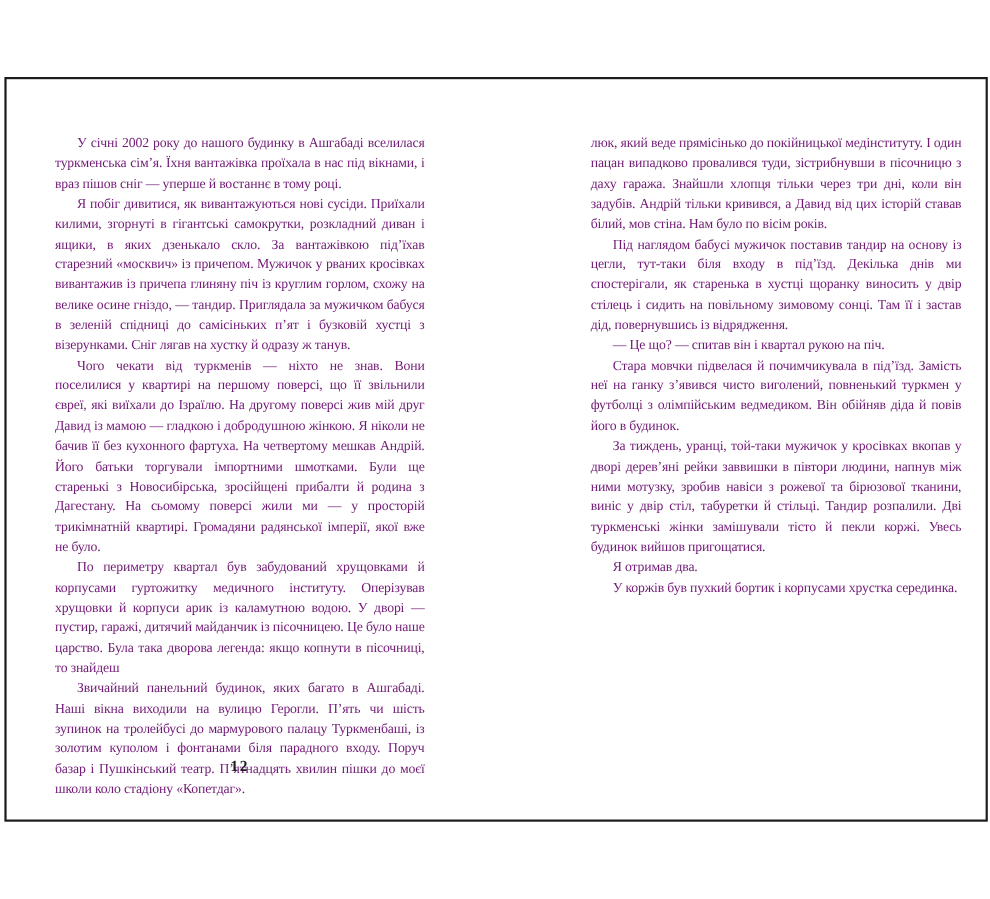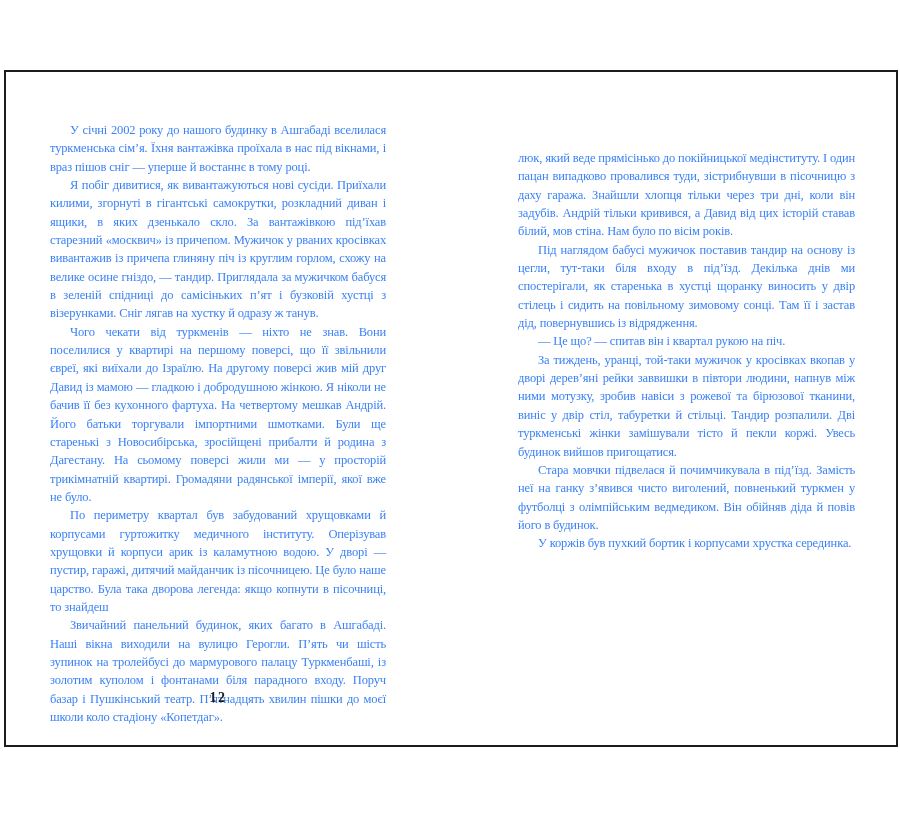--- a/index.html
+++ b/index.html
@@ -20,36 +20,35 @@
     top: 70px;
     width: 894px;
     height: 677px;
     border: 2px solid #1c1c1c;
     box-sizing: border-box;
     background: #ffffff;
   }
   .text-column {
     position: absolute;
     top: 121px;
-    color: #3b82f6;
+    color: #701a75;
     font-size: 12.5px;
     line-height: 18.35px;
     letter-spacing: -0.15px;
     text-align: justify;
     hyphens: auto;
     -webkit-hyphens: auto;
   }
   .text-column-left {
     left: 50px;
     width: 336px;
   }
   .text-column-right {
-    left: 518px;
+    left: 537px;
     width: 337px;
-    margin-top: 28px;
   }
   .para {
     margin: 0;
     text-indent: 20px;
   }
   .para.no-indent {
     text-indent: 0;
   }
   .page-number {
     position: absolute;
@@ -73,18 +72,19 @@
     <p class="para">Я побіг дивитися, як вивантажуються нові сусіди. Приїхали килими, згорнуті в гігантські самокрутки, розкладний диван і ящики, в яких дзенькало скло. За вантажівкою під’їхав старезний «москвич» із причепом. Мужичок у рваних кросівках вивантажив із причепа глиняну піч із круглим горлом, схожу на велике осине гніздо, — тандир. Приглядала за мужичком бабуся в зеленій спідниці до самісіньких п’ят і бузковій хустці з візерунками. Сніг лягав на хустку й одразу ж танув.</p>
     <p class="para">Чого чекати від туркменів — ніхто не знав. Вони поселилися у квартирі на першому поверсі, що її звільнили євреї, які виїхали до Ізраїлю. На другому поверсі жив мій друг Давид із мамою — гладкою і добродушною жінкою. Я ніколи не бачив її без кухонного фартуха. На четвертому мешкав Андрій. Його батьки торгували імпортними шмотками. Були ще старенькі з Новосибірська, зросійщені прибалти й родина з Дагестану. На сьомому поверсі жили ми — у просторій трикімнатній квартирі. Громадяни радянської імперії, якої вже не було.</p>
     <p class="para">По периметру квартал був забудований хрущовками й корпусами гуртожитку медичного інституту. Оперізував хрущовки й корпуси арик із каламутною водою. У дворі — пустир, гаражі, дитячий майданчик із пісочницею. Це було наше царство. Була така дворова легенда: якщо копнути в пісочниці, то знайдеш</p>
     <p class="para">Звичайний панельний будинок, яких багато в Ашгабаді. Наші вікна виходили на вулицю Герогли. П’ять чи шість зупинок на тролейбусі до мармурового палацу Туркменбаші, із золотим куполом і фонтанами біля парадного входу. Поруч базар і Пушкінський театр. П’ятнадцять хвилин пішки до моєї школи коло стадіону «Копетдаг».</p>
   </div>
 
 <div class="text-column text-column-right">
     <p class="para no-indent">люк, який веде прямісінько до покійницької медінституту. І один пацан випадково провалився туди, зістрибнувши в пісочницю з даху гаража. Знайшли хлопця тільки через три дні, коли він задубів. Андрій тільки кривився, а Давид від цих історій ставав білий, мов стіна. Нам було по вісім років.</p>
     <p class="para">Під наглядом бабусі мужичок поставив тандир на основу із цегли, тут-таки біля входу в під’їзд. Декілька днів ми спостерігали, як старенька в хустці щоранку виносить у двір стілець і сидить на повільному зимовому сонці. Там її і застав дід, повернувшись із відрядження.</p>
     <p class="para">— Це що? — спитав він і квартал рукою на піч.</p>
+    <p class="para">Стара мовчки підвелася й почимчикувала в під’їзд. Замість неї на ганку з’явився чисто виголений, повненький туркмен у футболці з олімпійським ведмедиком. Він обійняв діда й повів його в будинок.</p>
     <p class="para">За тиждень, уранці, той-таки мужичок у кросівках вкопав у дворі дерев’яні рейки заввишки в півтори людини, напнув між ними мотузку, зробив навіси з рожевої та бірюзової тканини, виніс у двір стіл, табуретки й стільці. Тандир розпалили. Дві туркменські жінки замішували тісто й пекли коржі. Увесь будинок вийшов пригощатися.</p>
-    <p class="para">Стара мовчки підвелася й почимчикувала в під’їзд. Замість неї на ганку з’явився чисто виголений, повненький туркмен у футболці з олімпійським ведмедиком. Він обійняв діда й повів його в будинок.</p>
+    <p class="para">Я отримав два.</p>
     <p class="para">У коржів був пухкий бортик і корпусами хрустка серединка.</p>
   </div>
 
 <div class="page-number">12</div>
 
 </body></html>

